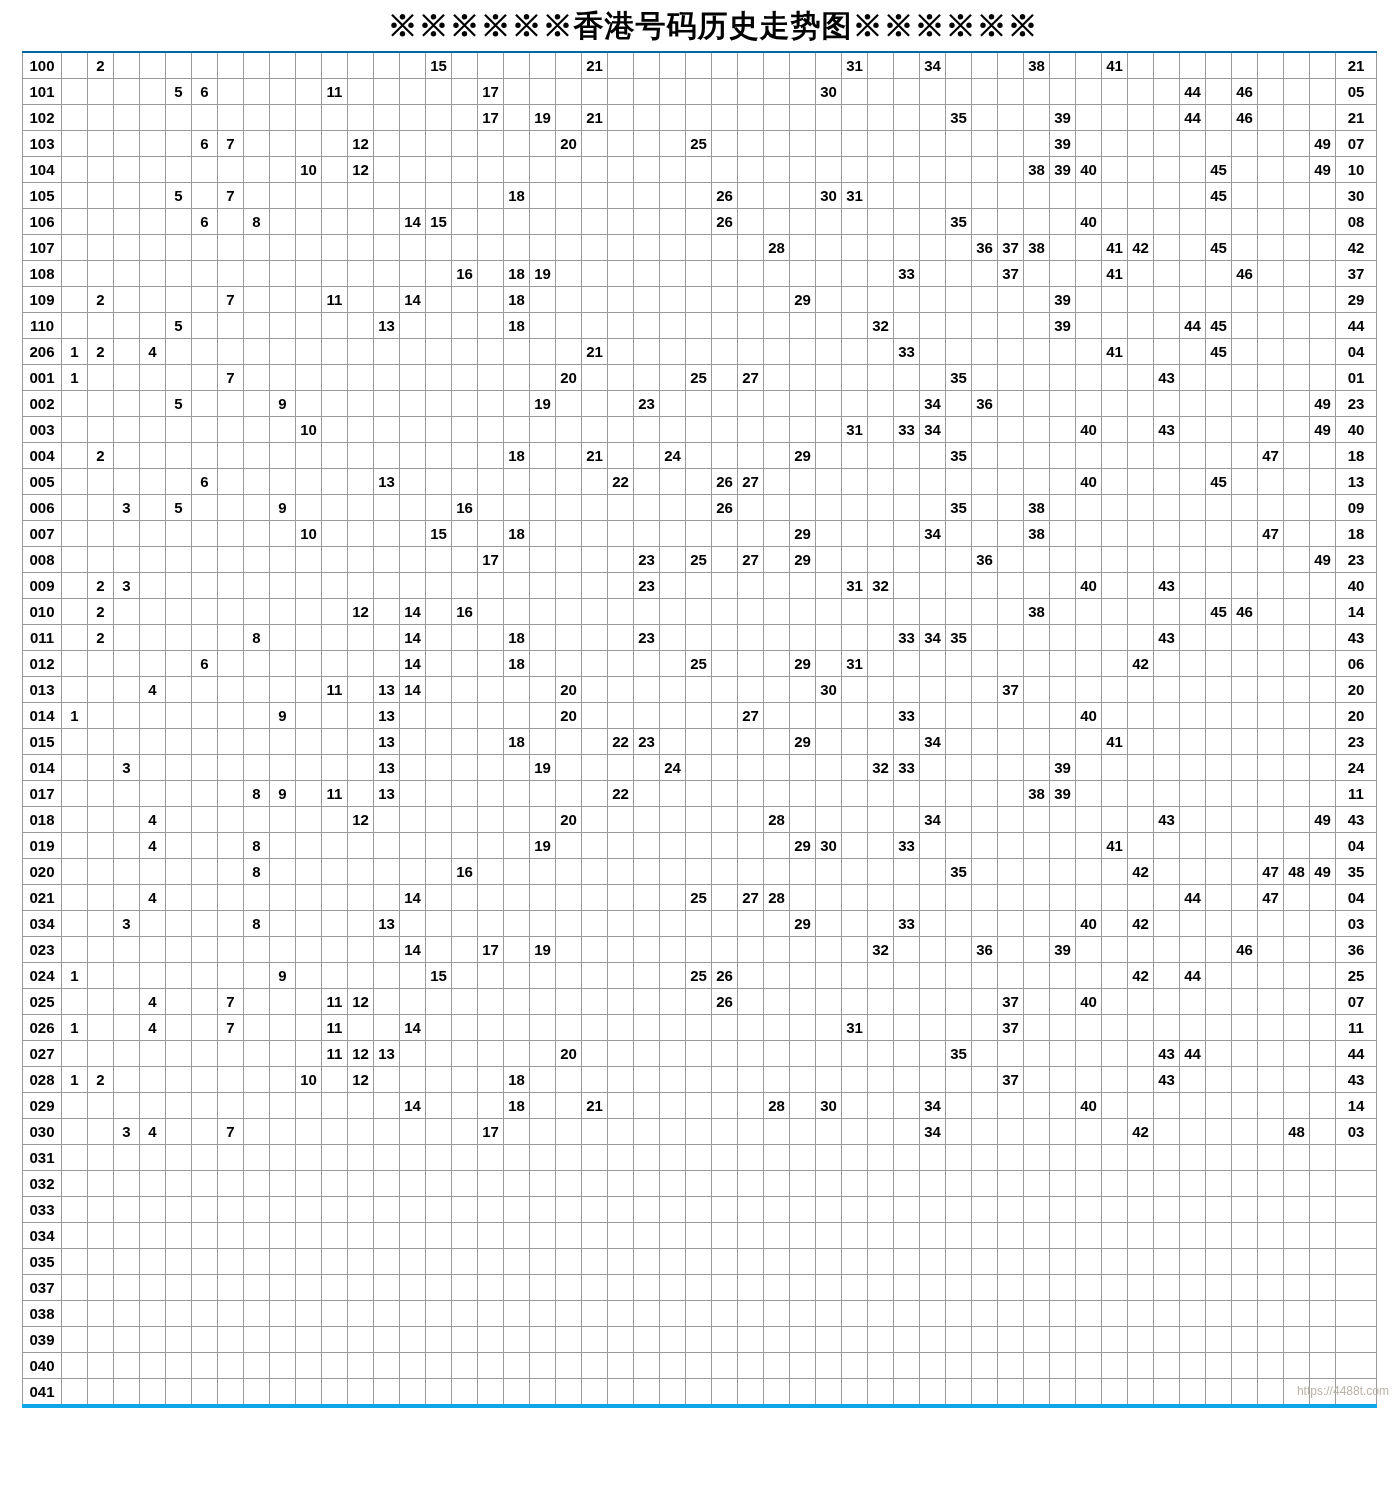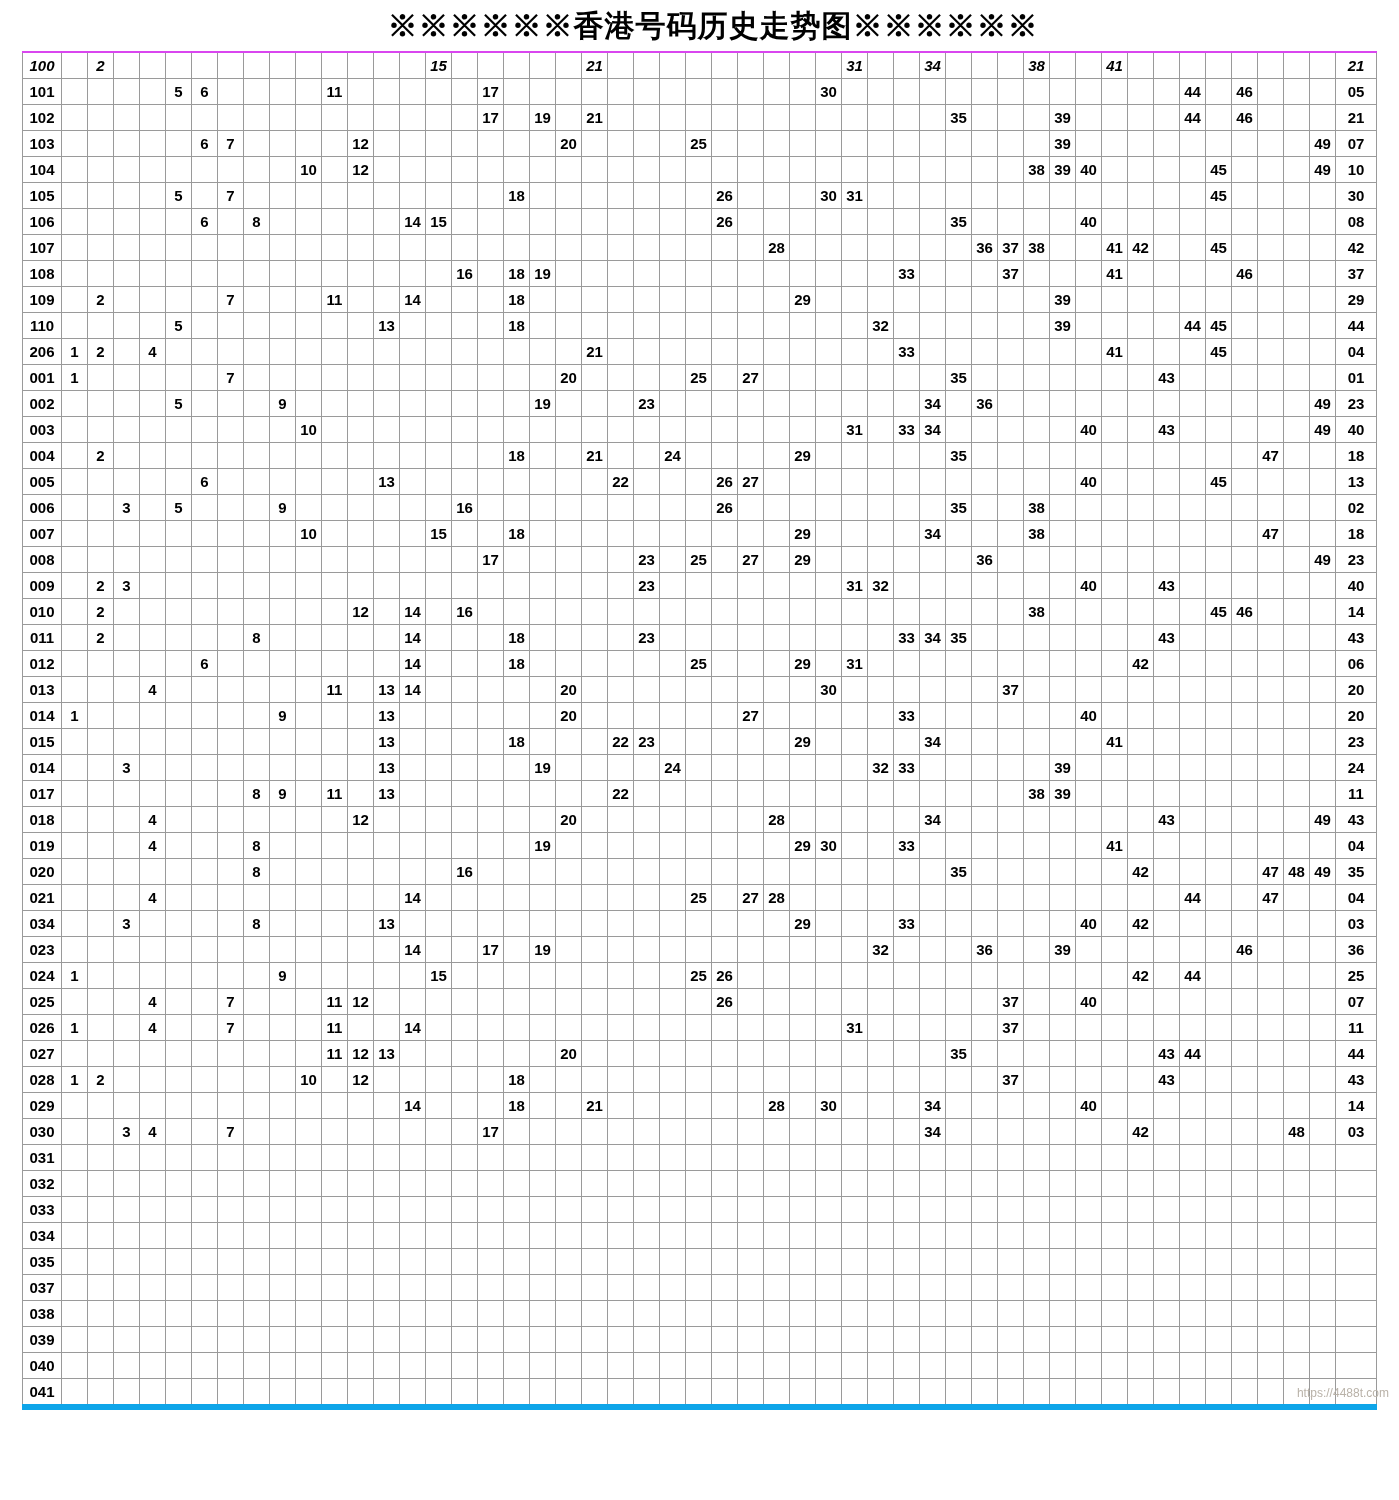--- a/index.html
+++ b/index.html
@@ -43,22 +43,22 @@
   td.num{width:25px;}
   td.res{
     width:40px;
     color:#c00000;
     font-weight:bold;
     border-left:2px solid #000;
     border-right:2px solid #000;
   }
   td.hit{color:#c00000;}
   td.sep-l{border-left:4px solid #000;}
-  tr.first td{border-top:2px solid #d946ef;font-style:italic;}
-  tr.last td{border-bottom:6px solid #0ea5e9;}
+  tr.first td{border-top:2px solid #0369a1;}
+  tr.last td{border-bottom:4px solid #0ea5e9;}
   #watermark{
     position:absolute;
     right:10px;
     bottom:10px;
     font-size:12px;
     color:#b9b2a8;
     font-family:"Liberation Sans",sans-serif;
   }
   #wrap{position:relative;}
 </style>
@@ -1014,21 +1014,21 @@
           <td class="num"></td>
           <td class="num sep-l"></td>
           <td class="num"></td>
           <td class="num"></td>
           <td class="num"></td>
           <td class="num"></td>
           <td class="num"></td>
           <td class="num"></td>
           <td class="num"></td>
           <td class="num"></td>
-          <td class="res">02</td>
+          <td class="res">09</td>
         </tr>
         <tr>
           <td class="idx">007</td>
           <td class="num"></td>
           <td class="num"></td>
           <td class="num"></td>
           <td class="num"></td>
           <td class="num"></td>
           <td class="num"></td>
           <td class="num"></td>

